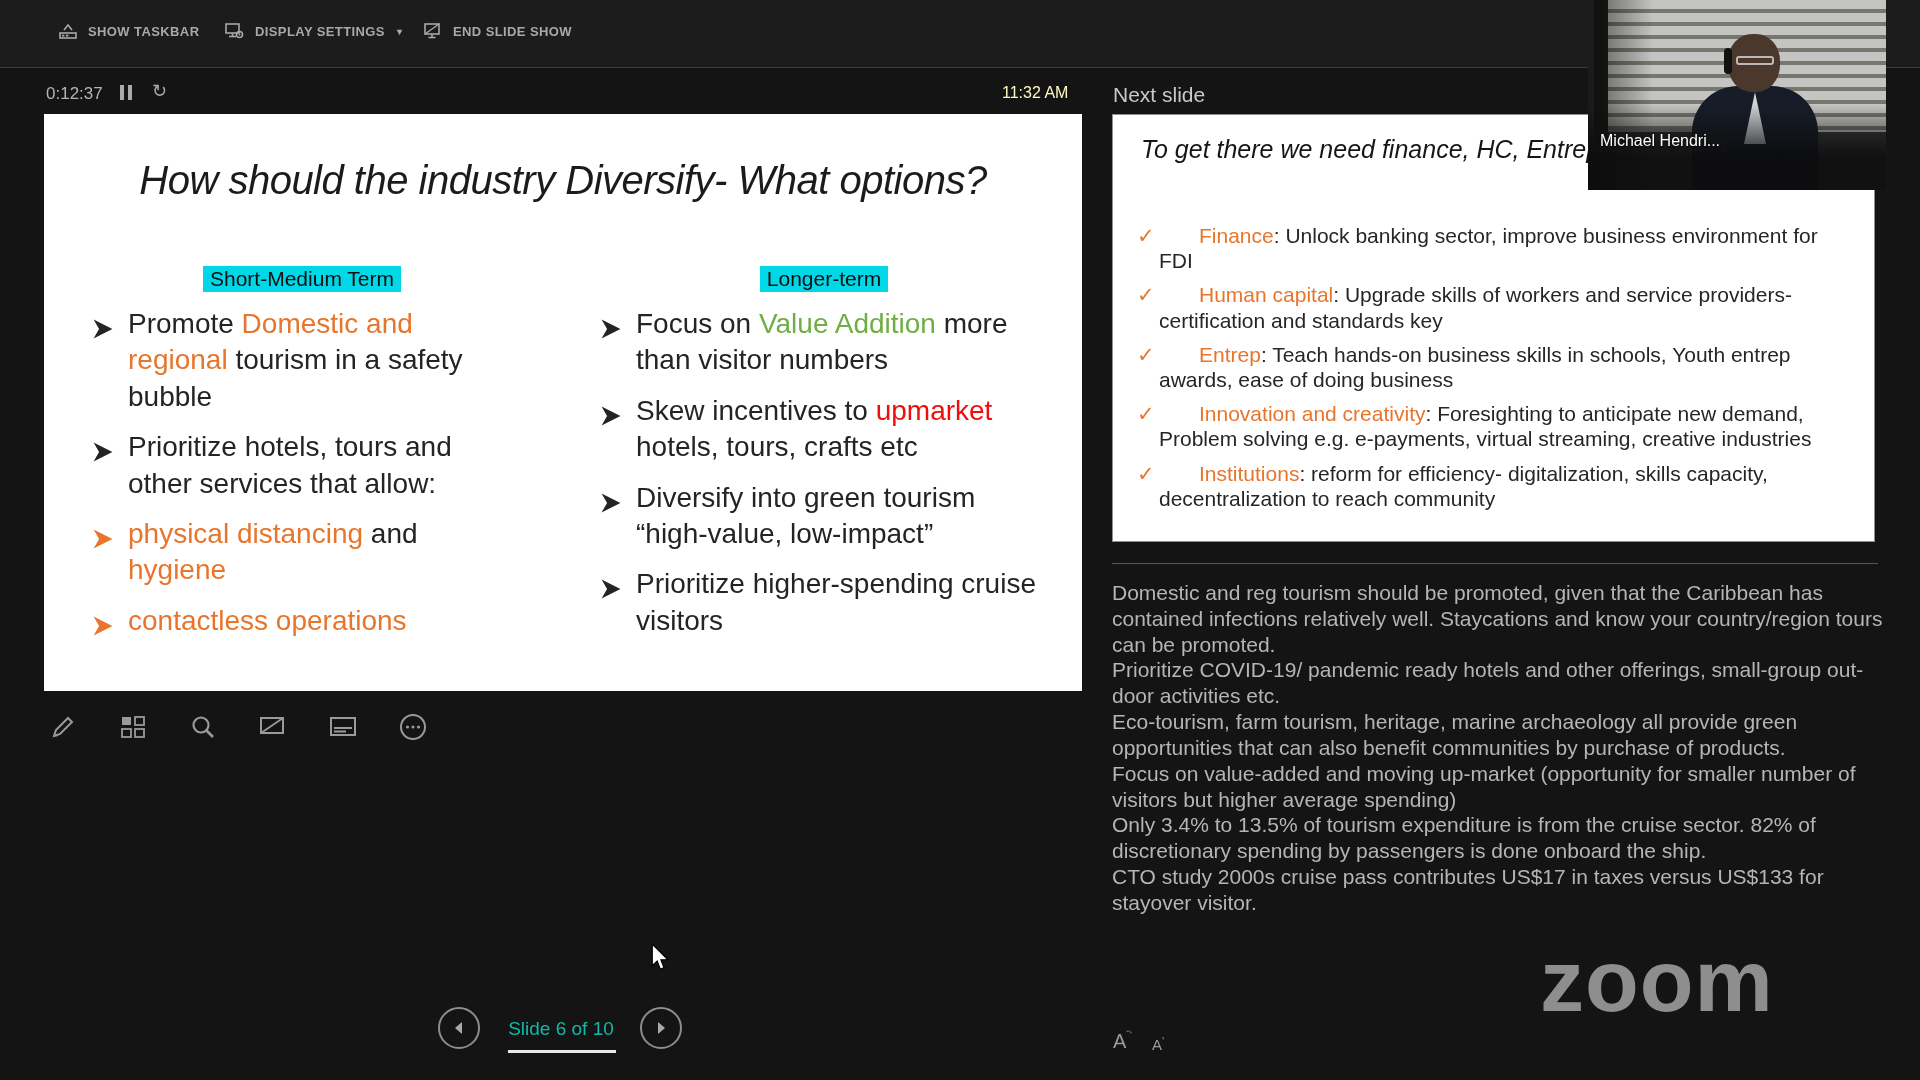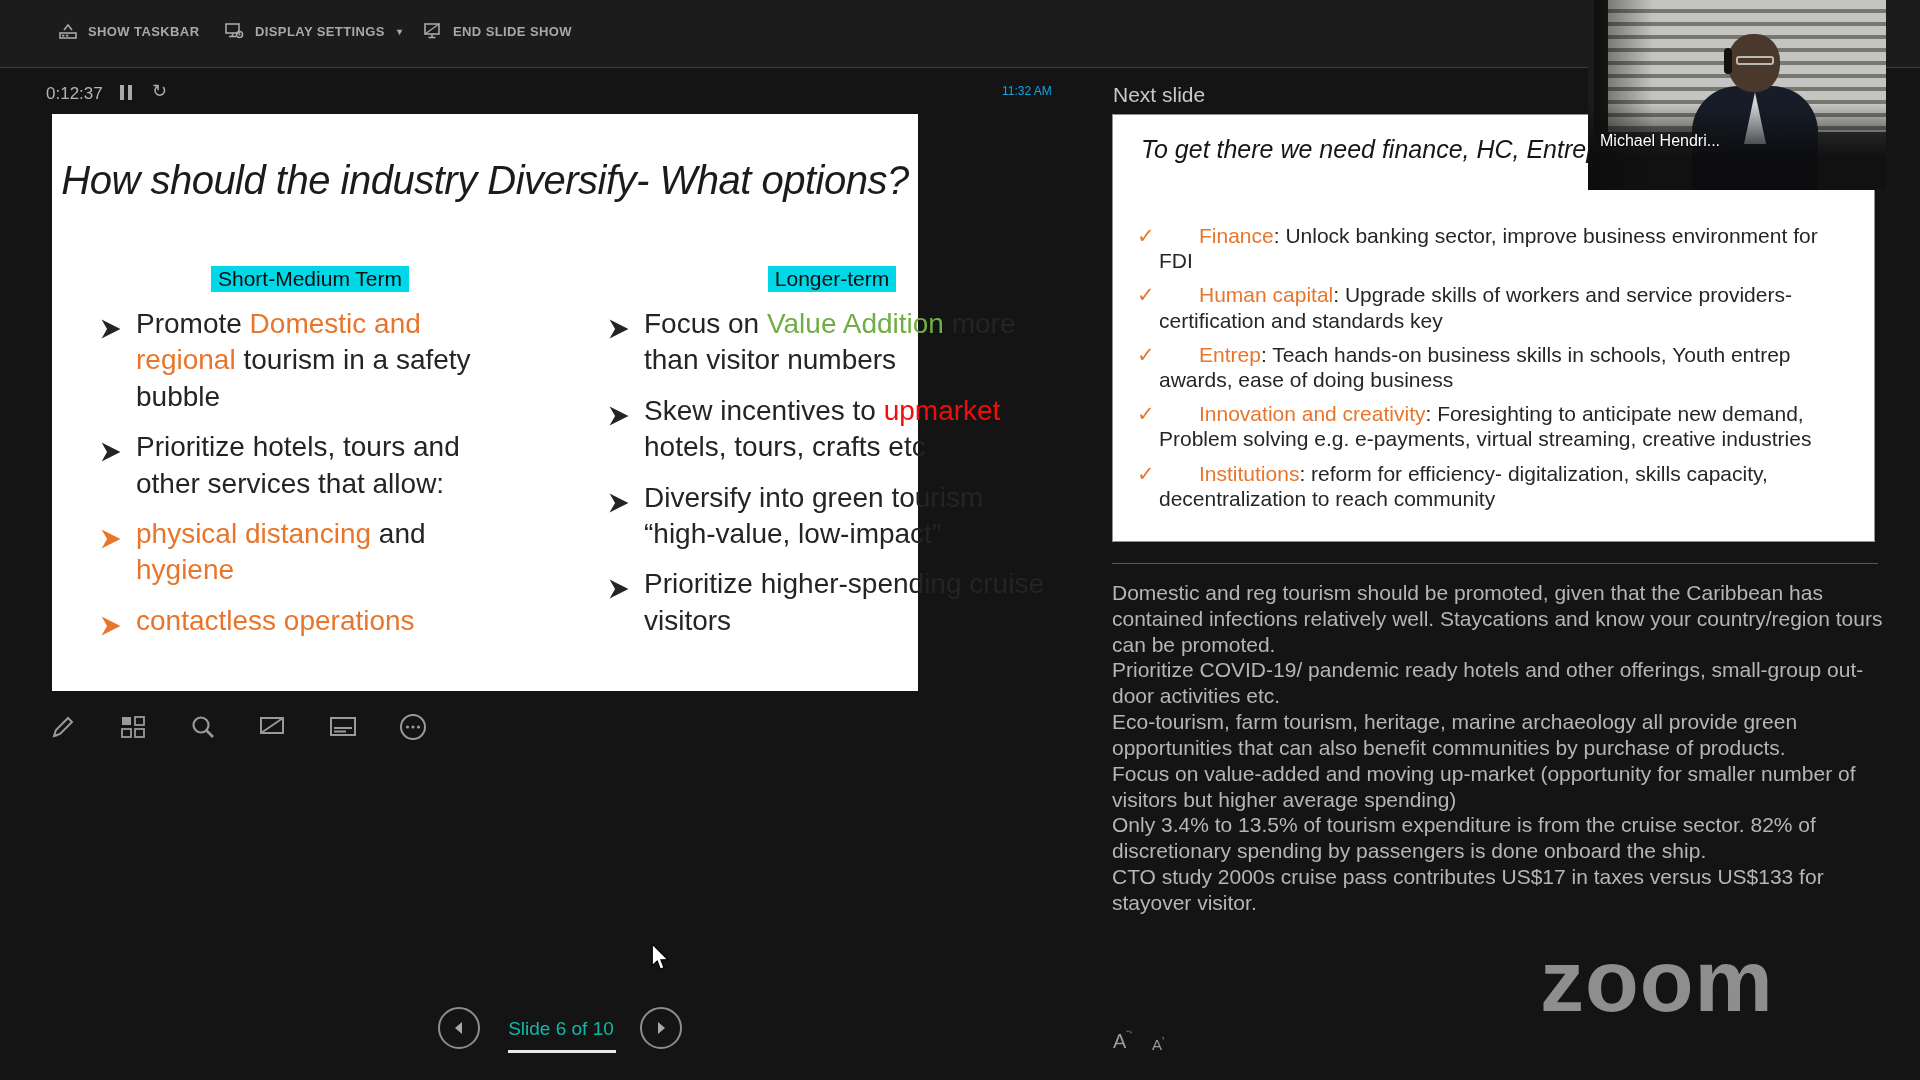--- a/index.html
+++ b/index.html
@@ -14,25 +14,25 @@
              gap:10px; color:#a8a8a8; font-size:13px; font-weight:bold;
              letter-spacing:.4px; cursor:default; }
   .tb-item svg { flex:0 0 auto; }
   .tb-caret { font-size:10px; margin-left:2px; }
 
   
   .timer { position:absolute; left:46px; top:84px; font-size:17px; color:#b4b4b4; }
   .pause-btn { position:absolute; left:120px; top:85px; display:flex; gap:4px; }
   .pause-btn span { display:block; width:4px; height:15px; background:#a9a9a9; }
   .restart-btn { position:absolute; left:152px; top:80px; color:#a9a9a9; font-size:18px; }
-  .clock { position:absolute; left:1002px; top:84px; font-size:12px; color:#0ea5e9; }
+  .clock { position:absolute; left:1002px; top:84px; font-size:16px; color:#fef9c3; }
   .next-label { position:absolute; left:1113px; top:83px; font-size:21px; color:#c9c9c9; }
 
   
-  .slide { position:absolute; left:52px; top:114px; width:866px; height:577px;
+  .slide { position:absolute; left:44px; top:114px; width:1038px; height:577px;
            background:#ffffff; color:#232323; }
   .slide-title { padding-top:44px; text-align:center; font-size:40px; font-style:italic;
                  color:#1b1b1b; letter-spacing:-0.5px; }
   .col { position:absolute; top:152px; }
   .col-left  { left:48px;  width:420px; }
   .col-right { left:556px; width:448px; }
   .col-header-wrap { text-align:center; margin-bottom:14px; }
   .col-header { display:inline-block; background:var(--cyan); color:#101010;
                 font-size:21px; padding:1px 7px; }
   .bullet { display:flex; margin-bottom:14px; font-size:28px; line-height:1.3;justify-content:flex-end; }

